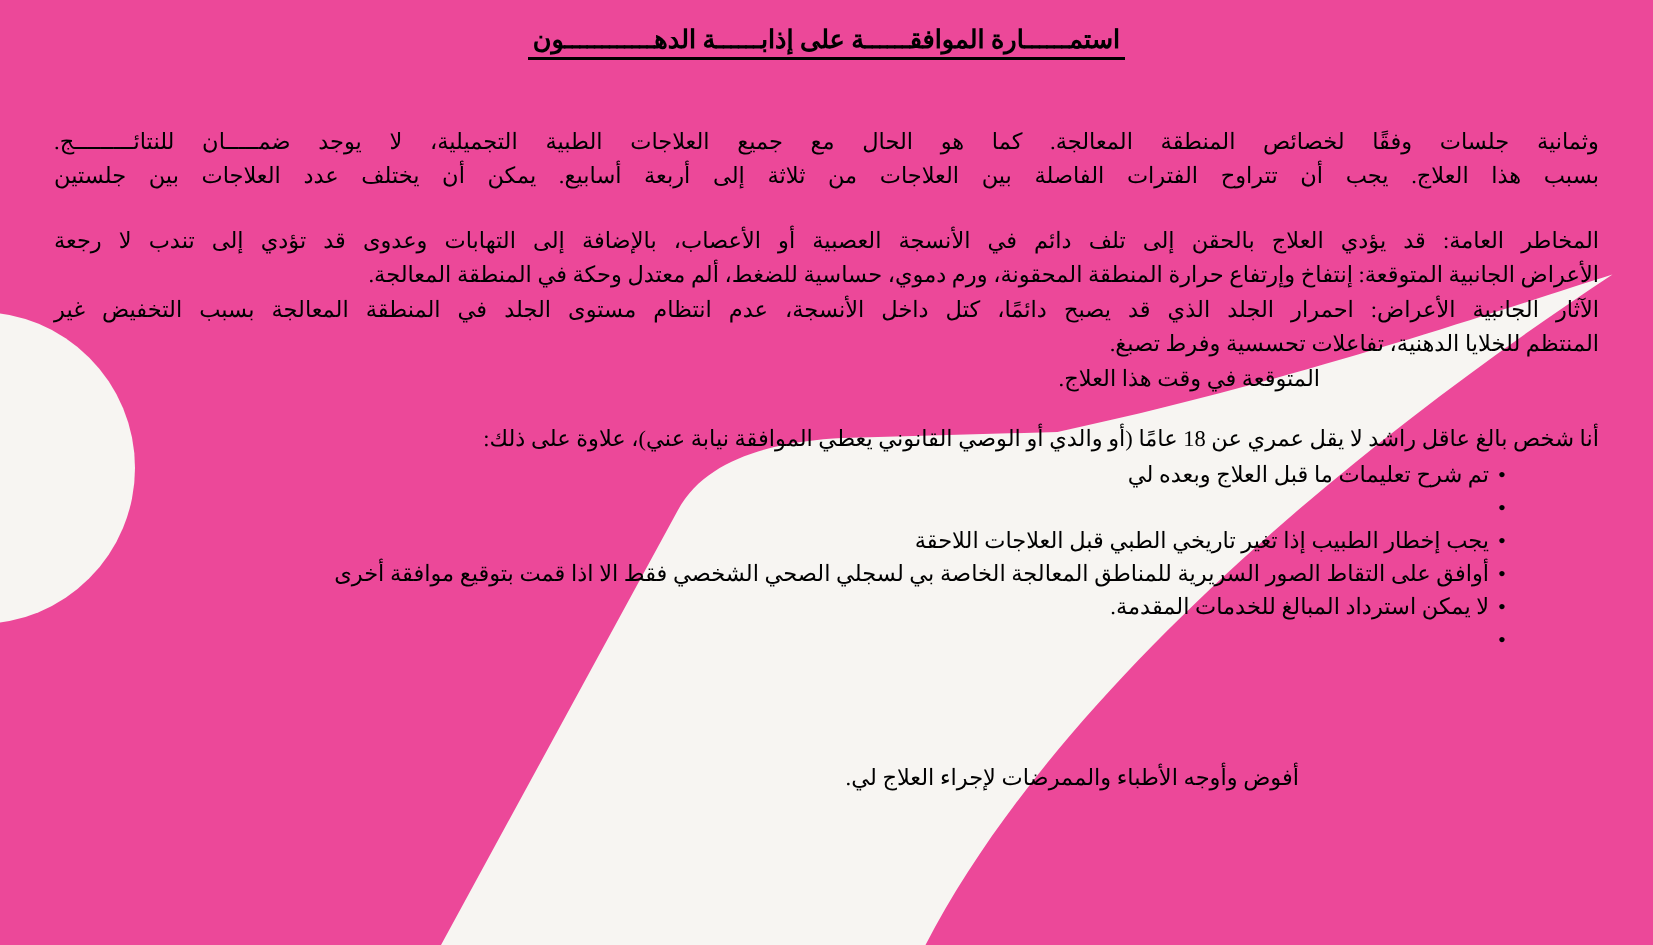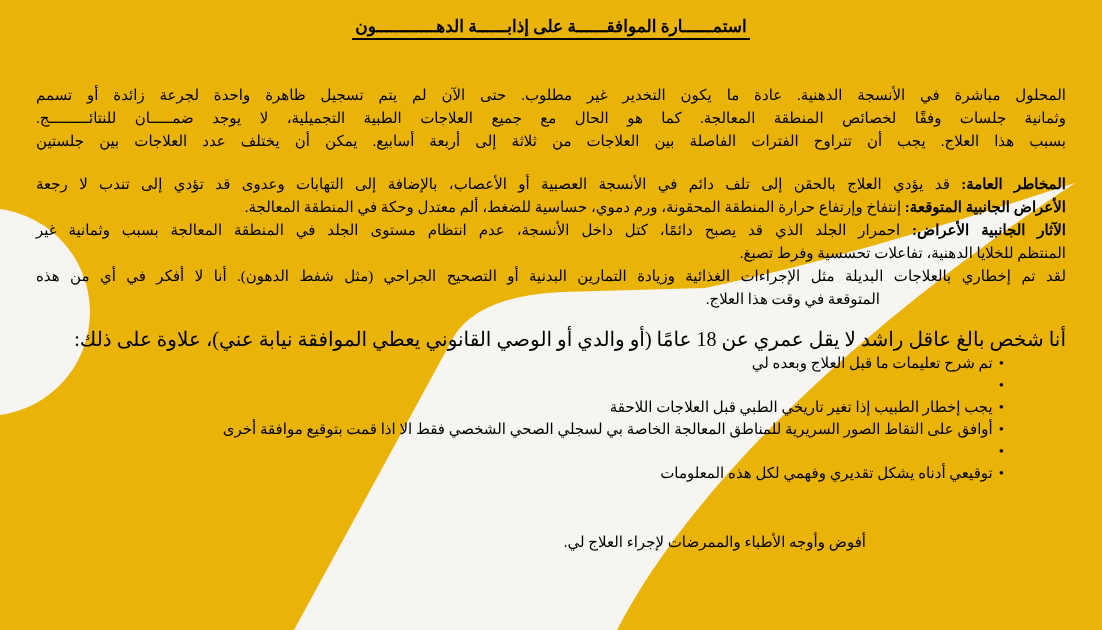--- a/index.html
+++ b/index.html
@@ -1,19 +1,19 @@
 <!DOCTYPE html>
 <html lang="ar" dir="rtl"><head>
 <meta charset="utf-8">
 <style>
   html,body{margin:0;padding:0;background:#ffffff;}
   .page{
     position:relative;
     width:1102px;height:630px;
-    background:#eab308;
+    background:#ec4899;
     overflow:hidden;
     direction:rtl;
     font-family:"Liberation Serif","DejaVu Serif",serif;
     color:#000;
   }
   .watermark{
     position:absolute;inset:0;z-index:0;pointer-events:none;
   }
   .content{
     position:relative;z-index:1;
@@ -37,35 +37,35 @@
     line-height:23px;
   }
   .intro{margin-top:44px;}
   .line-stretch{
     text-align:justify;
     text-align-last:justify;
     -moz-text-align-last:justify;
   }
   .line-right{text-align:right;}
   .risks{margin-top:20px;}
-  .lead{font-weight:bold;margin-top:25px;}
+  .lead{font-weight:normal;margin-top:25px;}
   .cont-indent{padding-left:0;padding-right:186px;}
   .declaration{margin-top:17px;}
-  .decl-intro{text-align:right;font-size:20px;line-height:23px;}
+  .decl-intro{text-align:right;font-size:15px;line-height:23px;}
   ul.bullets{
     list-style:none;
     margin:1px 0 0 0;
     padding:0 62px 0 0;
     font-size:15px;
     line-height:22px;
   }
   ul.bullets li{display:flex;gap:6px;align-items:flex-start;}
   ul.bullets .dot{flex:0 0 auto;}
   .authorization{
-    margin-top:47px;
+    margin-top:70px;
     text-align:right;
     padding-right:200px;
     font-size:15px;
     line-height:23px;
   }
 </style>
 </head>
 <body>
 
 <div class="page">
@@ -81,43 +81,41 @@
              Z"></path>
   </svg>
 
   <div class="content">
 
     <div class="doc-title">
       <span class="t-inner">استمــــــارة الموافقــــــة على إذابــــــة الدهــــــــــــون</span>
     </div>
 
     <div class="para intro">
-      <div class="line-stretch">المحلول مباشرة في الأنسجة الدهنية. عادة ما يكون التخدير غير مطلوب. حتى الآن لم يتم تسجيل ظاهرة واحدة لجرعة زائدة أو تسمم</div>
       <div class="line-stretch">وثمانية جلسات وفقًا لخصائص المنطقة المعالجة. كما هو الحال مع جميع العلاجات الطبية التجميلية، لا يوجد ضمـــــان للنتائـــــــــج.</div>
       <div class="line-stretch">بسبب هذا العلاج. يجب أن تتراوح الفترات الفاصلة بين العلاجات من ثلاثة إلى أربعة أسابيع. يمكن أن يختلف عدد العلاجات بين جلستين</div>
     </div>
 
     <div class="para risks">
       <div class="line-stretch">
         <span class="lead">المخاطر العامة:</span>
         <span>قد يؤدي العلاج بالحقن إلى تلف دائم في الأنسجة العصبية أو الأعصاب، بالإضافة إلى التهابات وعدوى قد تؤدي إلى تندب لا رجعة</span>
       </div>
 
       <div class="line-right">
         <span class="lead">الأعراض الجانبية المتوقعة:</span>
         <span>إنتفاخ وإرتفاع حرارة المنطقة المحقونة، ورم دموي، حساسية للضغط، ألم معتدل وحكة في المنطقة المعالجة.</span>
       </div>
 
       <div class="line-stretch">
         <span class="lead">الآثار الجانبية الأعراض:</span>
-        <span>احمرار الجلد الذي قد يصبح دائمًا، كتل داخل الأنسجة، عدم انتظام مستوى الجلد في المنطقة المعالجة بسبب وثمانية غير</span>
+        <span>احمرار الجلد الذي قد يصبح دائمًا، كتل داخل الأنسجة، عدم انتظام مستوى الجلد في المنطقة المعالجة بسبب التخفيض غير</span>
       </div>
       <div class="line-right">المنتظم للخلايا الدهنية، تفاعلات تحسسية وفرط تصبغ.</div>
 
-      <div class="line-stretch">لقد تم إخطاري بالعلاجات البديلة مثل الإجراءات الغذائية وزيادة التمارين البدنية أو التصحيح الجراحي (مثل شفط الدهون). أنا لا أفكر في أي من هذه</div>
       <div class="line-right cont-indent">المتوقعة في وقت هذا العلاج.</div>
     </div>
 
     <div class="declaration">
       <div class="decl-intro">أنا شخص بالغ عاقل راشد لا يقل عمري عن 18 عامًا (أو والدي أو الوصي القانوني يعطي الموافقة نيابة عني)، علاوة على ذلك:</div>
       <ul class="bullets">
         <li>
           <span class="dot">•</span>
           <span>تم شرح تعليمات ما قبل العلاج وبعده لي</span>
         </li>
@@ -127,24 +125,24 @@
         <li>
           <span class="dot">•</span>
           <span>يجب إخطار الطبيب إذا تغير تاريخي الطبي قبل العلاجات اللاحقة</span>
         </li>
         <li>
           <span class="dot">•</span>
           <span>أوافق على التقاط الصور السريرية للمناطق المعالجة الخاصة بي لسجلي الصحي الشخصي فقط الا اذا قمت بتوقيع موافقة أخرى</span>
         </li>
         <li>
           <span class="dot">•</span>
+          <span>لا يمكن استرداد المبالغ للخدمات المقدمة.</span>
         </li>
         <li>
           <span class="dot">•</span>
-          <span>توقيعي أدناه يشكل تقديري وفهمي لكل هذه المعلومات</span>
         </li>
       </ul>
     </div>
 
     <div class="authorization">أفوض وأوجه الأطباء والممرضات لإجراء العلاج لي.</div>
 
   </div>
 </div>
 
 </body></html>

